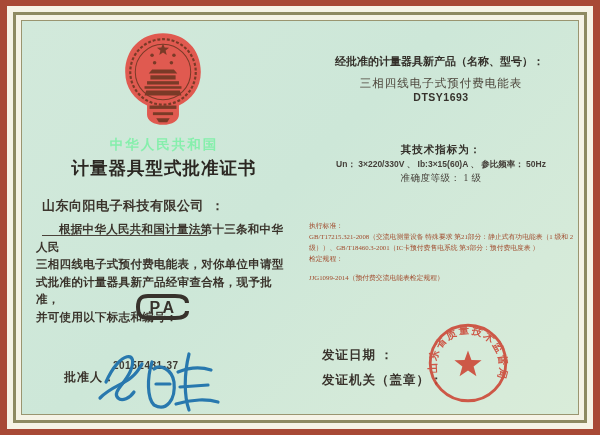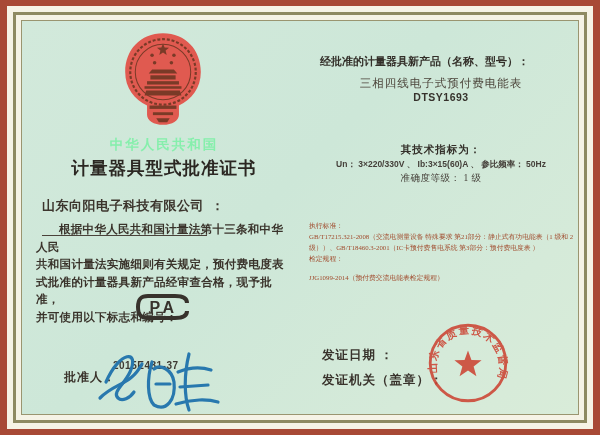--- a/index.html
+++ b/index.html
@@ -33,21 +33,21 @@
   .body-line.indent { text-indent:2em; }
   .cpa-box { left:133px; top:291px; width:60px; height:32px; }
   .approval-no { left:113px; top:328px; width:100px; text-align:left;
     font-family:"Liberation Sans","DejaVu Sans",sans-serif;
     font-size:10px; font-weight:bold; letter-spacing:0.5px; color:#3e3932;margin-top:32px; }
   .approver-label { left:64px; top:369px; font-size:12px; font-weight:bold;
     color:#3a332b; letter-spacing:1px; }
   .signature-box { left:96px; top:338px; width:130px; height:82px; }
 
   
-  .product-header { left:320px; top:54px; width:240px; font-size:11px; font-weight:bold;
+  .product-header { left:335px; top:54px; width:240px; font-size:11px; font-weight:bold;
     color:#332f29; white-space:nowrap; }
   .right-center { left:328px; width:226px; text-align:center; }
   .product-name { top:76px; font-size:11.5px; color:#4c453b; letter-spacing:1px; }
   .product-model { top:91px; font-family:Liberation Sans, sans-serif;
     font-size:10.5px; font-weight:bold; color:#36322c; letter-spacing:0.5px; }
   .specs-title { top:143px; font-size:10.5px; font-weight:bold; color:#332f29; letter-spacing:1px; }
   .specs-line { top:159px; left:318px; width:246px; text-align:center;
     font-family:"Liberation Sans","DejaVu Sans",sans-serif;
     font-size:8.5px; font-weight:bold; color:#45403a; white-space:nowrap; }
   .accuracy-line { top:172px; font-size:9.5px; color:#46413a; letter-spacing:0.5px; }
@@ -95,21 +95,21 @@
 
   <div class="abs country-title">中华人民共和国</div>
   <div class="abs cert-title">计量器具型式批准证书</div>
 
   <div class="abs company-row">
     <span class="company-name">山东向阳电子科技有限公司</span><span class="company-colon">：</span>
   </div>
 
   <div class="abs body-text">
     <div class="body-line indent">根据中华人民共和国计量法第十三条和中华人民</div>
-    <div class="body-line">共和国计量法实施细则有关规定，预付费电度表</div>
+    <div class="body-line">三相四线电子式预付费电能表，对你单位申请型</div>
     <div class="body-line">式批准的计量器具新产品经审查合格，现予批准，</div>
     <div class="body-line">并可使用以下标志和编号：</div>
   </div>
 
   <div class="abs cpa-box">
     <svg viewBox="0 0 120 64" width="60" height="32">
       <path d="M84,10 L30,10 C15,10 10,17 10,32 C10,47 15,54 30,54 L84,54" fill="none" stroke="#37322c" stroke-width="8"></path>
       <path d="M84,10 C102,10 108,15 108,24" fill="none" stroke="#37322c" stroke-width="8"></path>
       <path d="M84,54 C102,54 108,49 108,40" fill="none" stroke="#37322c" stroke-width="8"></path>
       <text x="33" y="44" font-family="Liberation Sans, DejaVu Sans, sans-serif" font-size="32" font-weight="bold" fill="#37322c" letter-spacing="7">PA</text>

